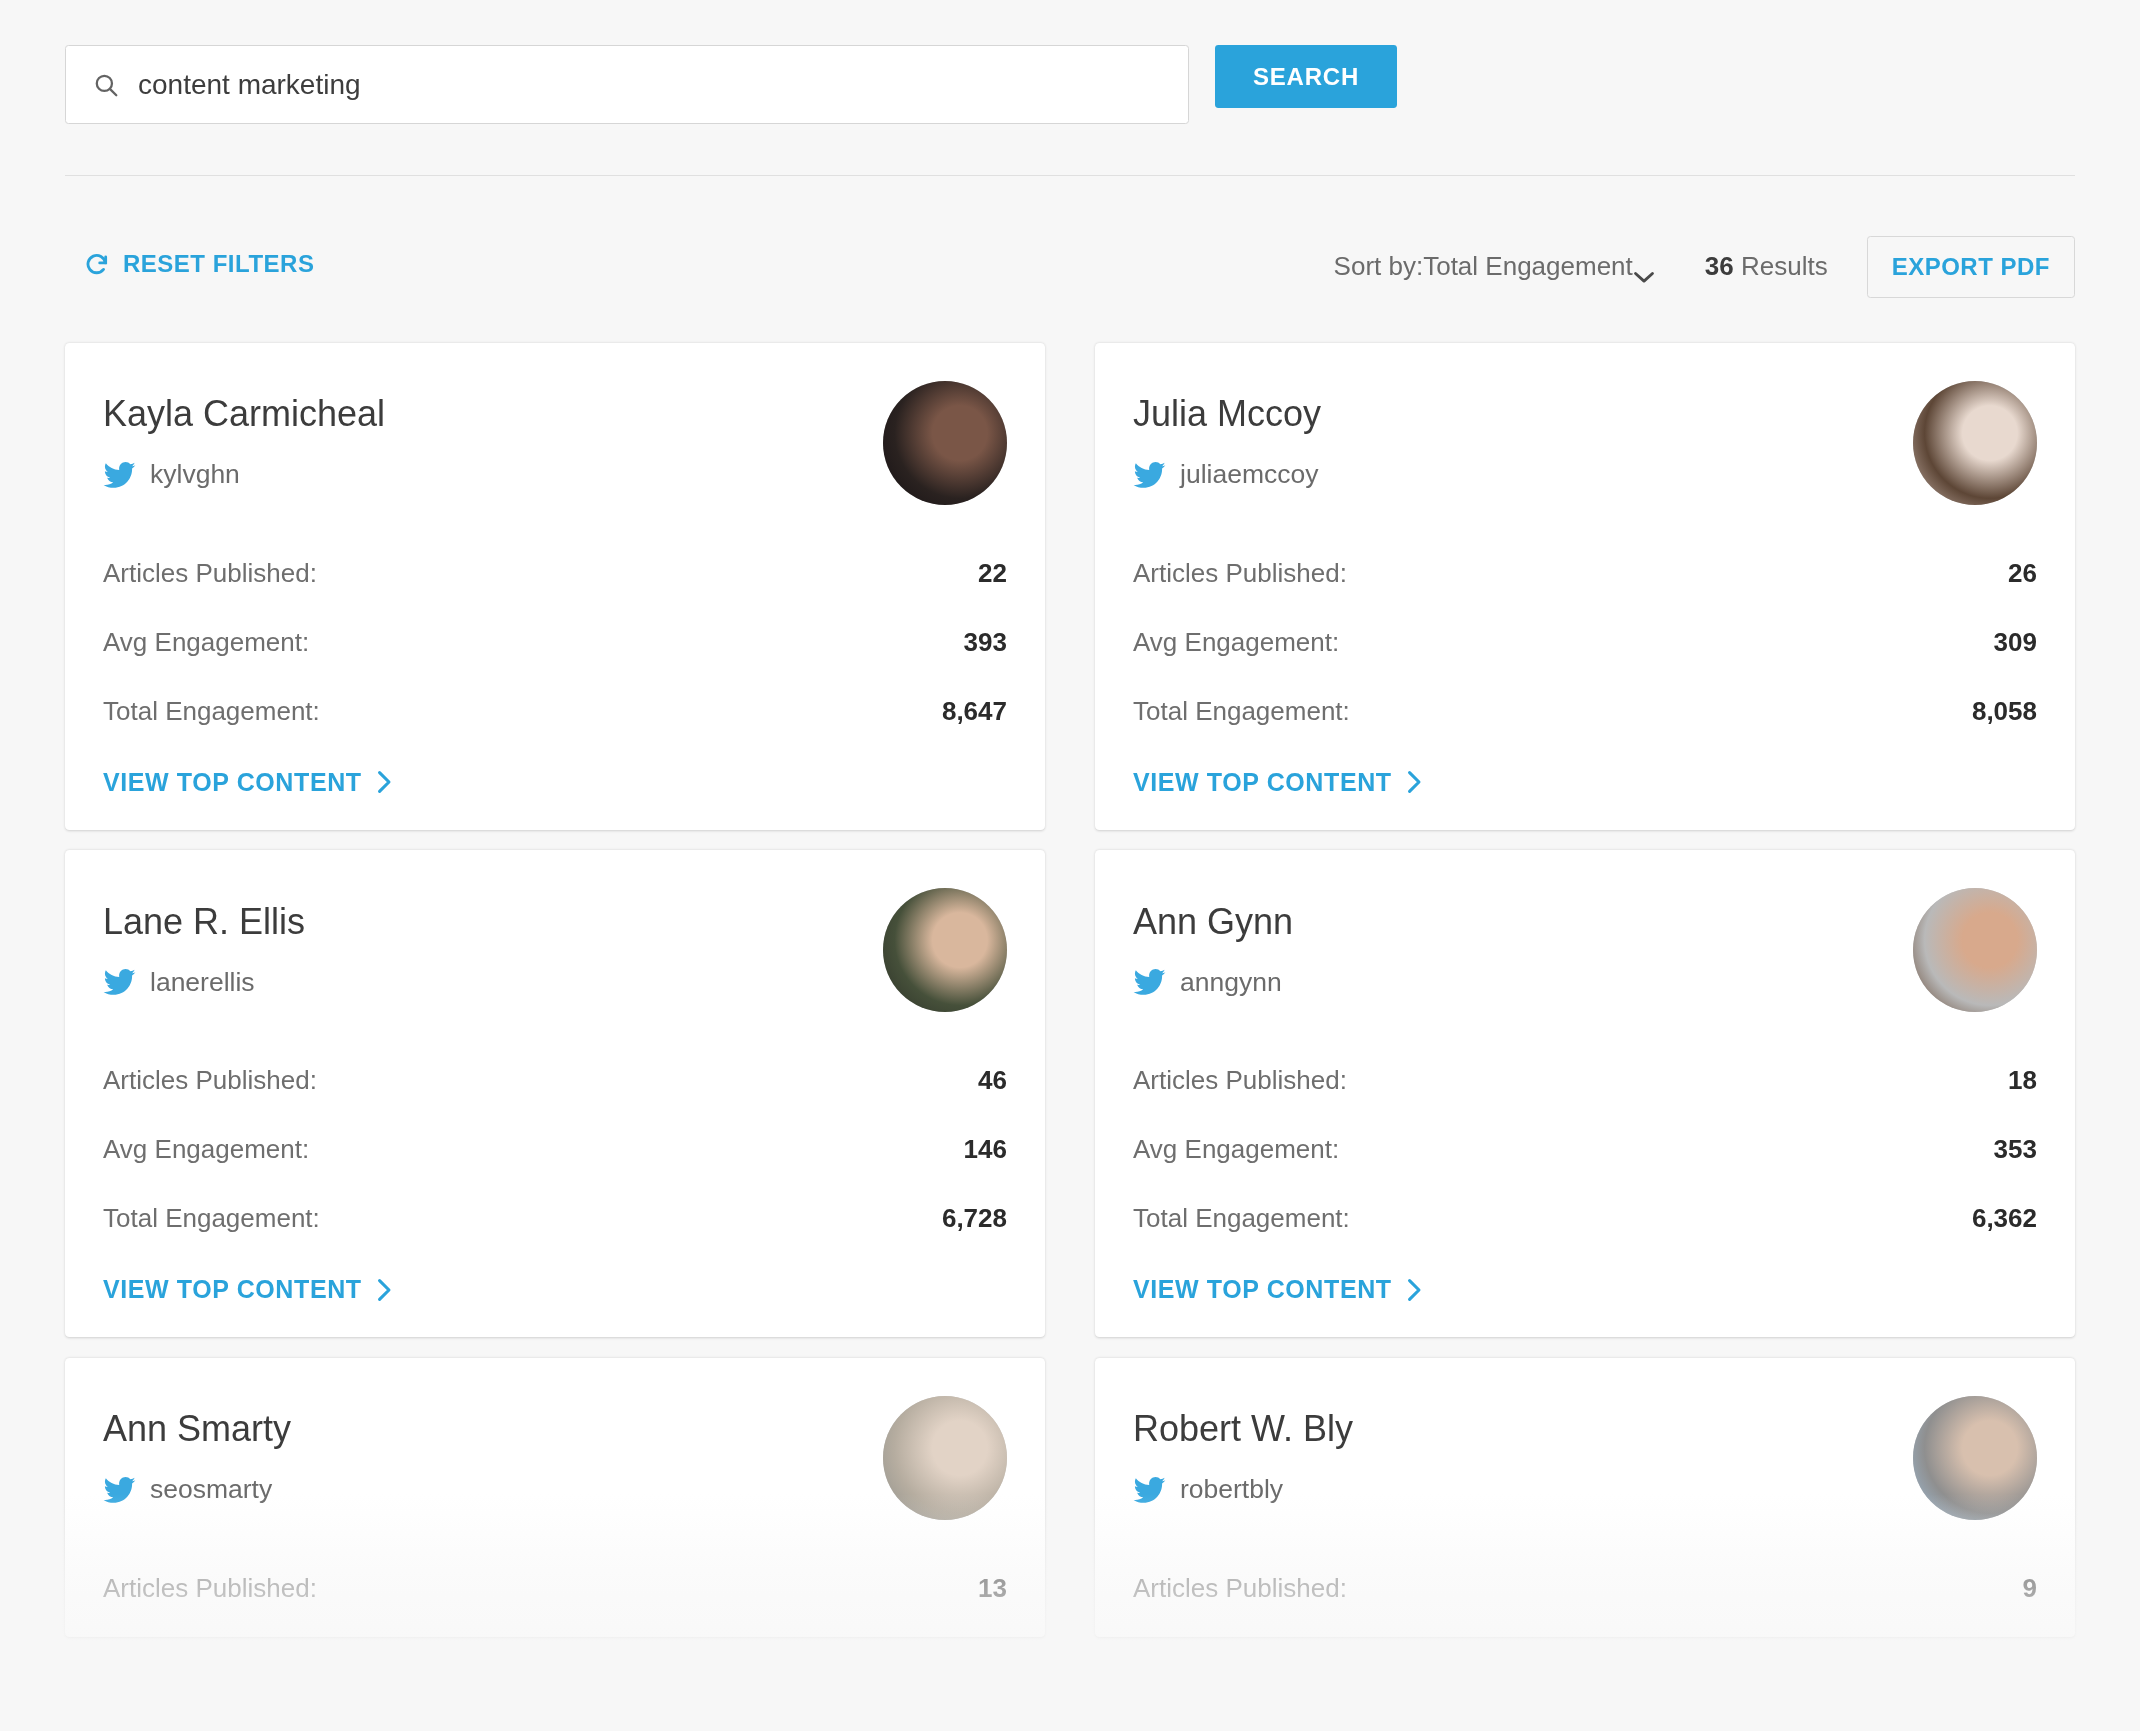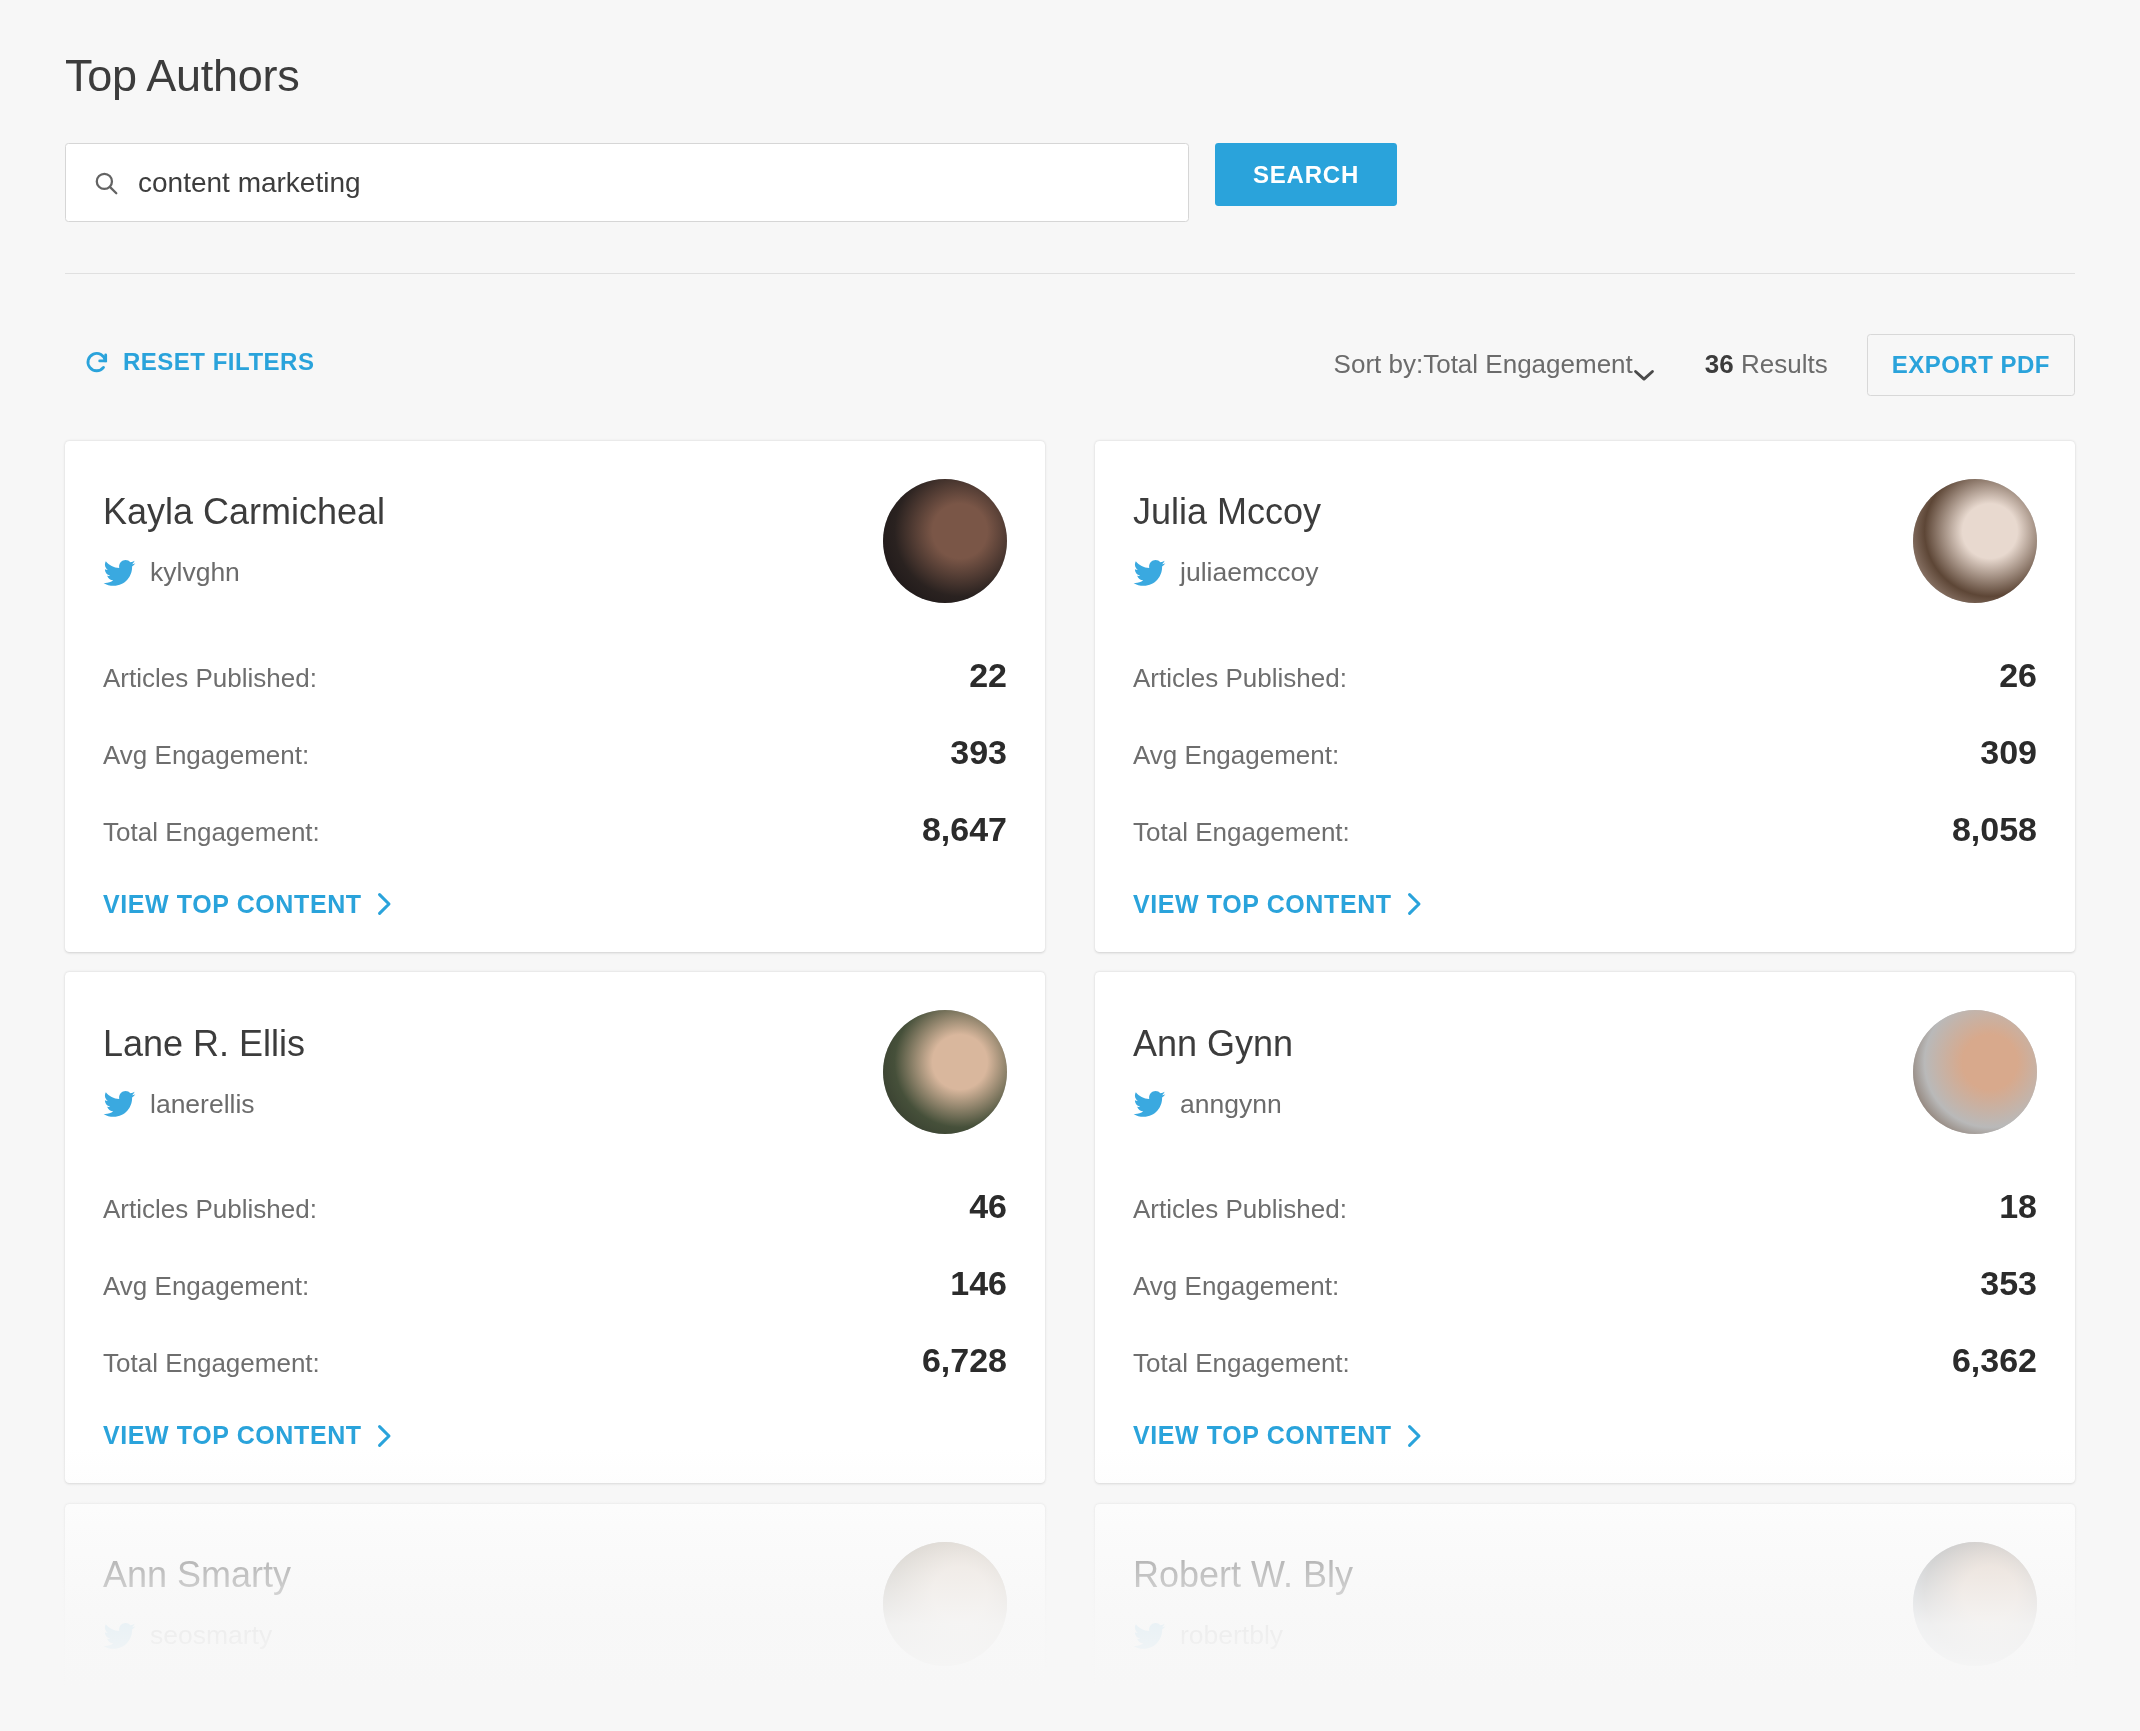--- a/index.html
+++ b/index.html
@@ -213,21 +213,21 @@
 
   .stats { margin-top: 53px; }
   .stat-row {
     display: flex;
     justify-content: space-between;
     align-items: baseline;
     margin-bottom: 38px;
   }
   .stat-row:last-child { margin-bottom: 0; }
   .stat-label { font-size: 26px; color: #6e6e6e; }
-  .stat-value { font-size: 34px; color: #2b2b2b; font-weight: 700; }
+  .stat-value { font-size: 26px; color: #2b2b2b; font-weight: 700; }
 
   .view-link {
     display: inline-flex;
     align-items: center;
     gap: 15.4px;
     margin-top: 41px;
     color: #2aa3db;
     font-size: 25px;
     font-weight: 700;
     letter-spacing: 0.6px;
@@ -245,21 +245,20 @@
     background: linear-gradient(to bottom, rgba(247,247,247,0) 0%, rgba(247,247,247,0.55) 30%, rgba(247,247,247,0.93) 62%, rgba(247,247,247,1) 85%);
     pointer-events: none;
     z-index: 20;
   }
 </style>
 </head>
 <body>
 
 <div class="page">
 
-  <h1 class="page-title">Top Authors</h1>
 
   <div class="search-row">
     <div class="search-box">
       <span class="search-icon">
         <svg viewBox="0 0 24 24" width="26" height="26" fill="none" stroke="#636363" stroke-width="2.1" stroke-linecap="round">
           <circle cx="10.5" cy="10.5" r="7"></circle>
           <line x1="15.8" y1="15.8" x2="21.5" y2="21.5"></line>
         </svg>
       </span>
       <input class="search-input" type="text" value="content marketing" placeholder="Search" style="">

